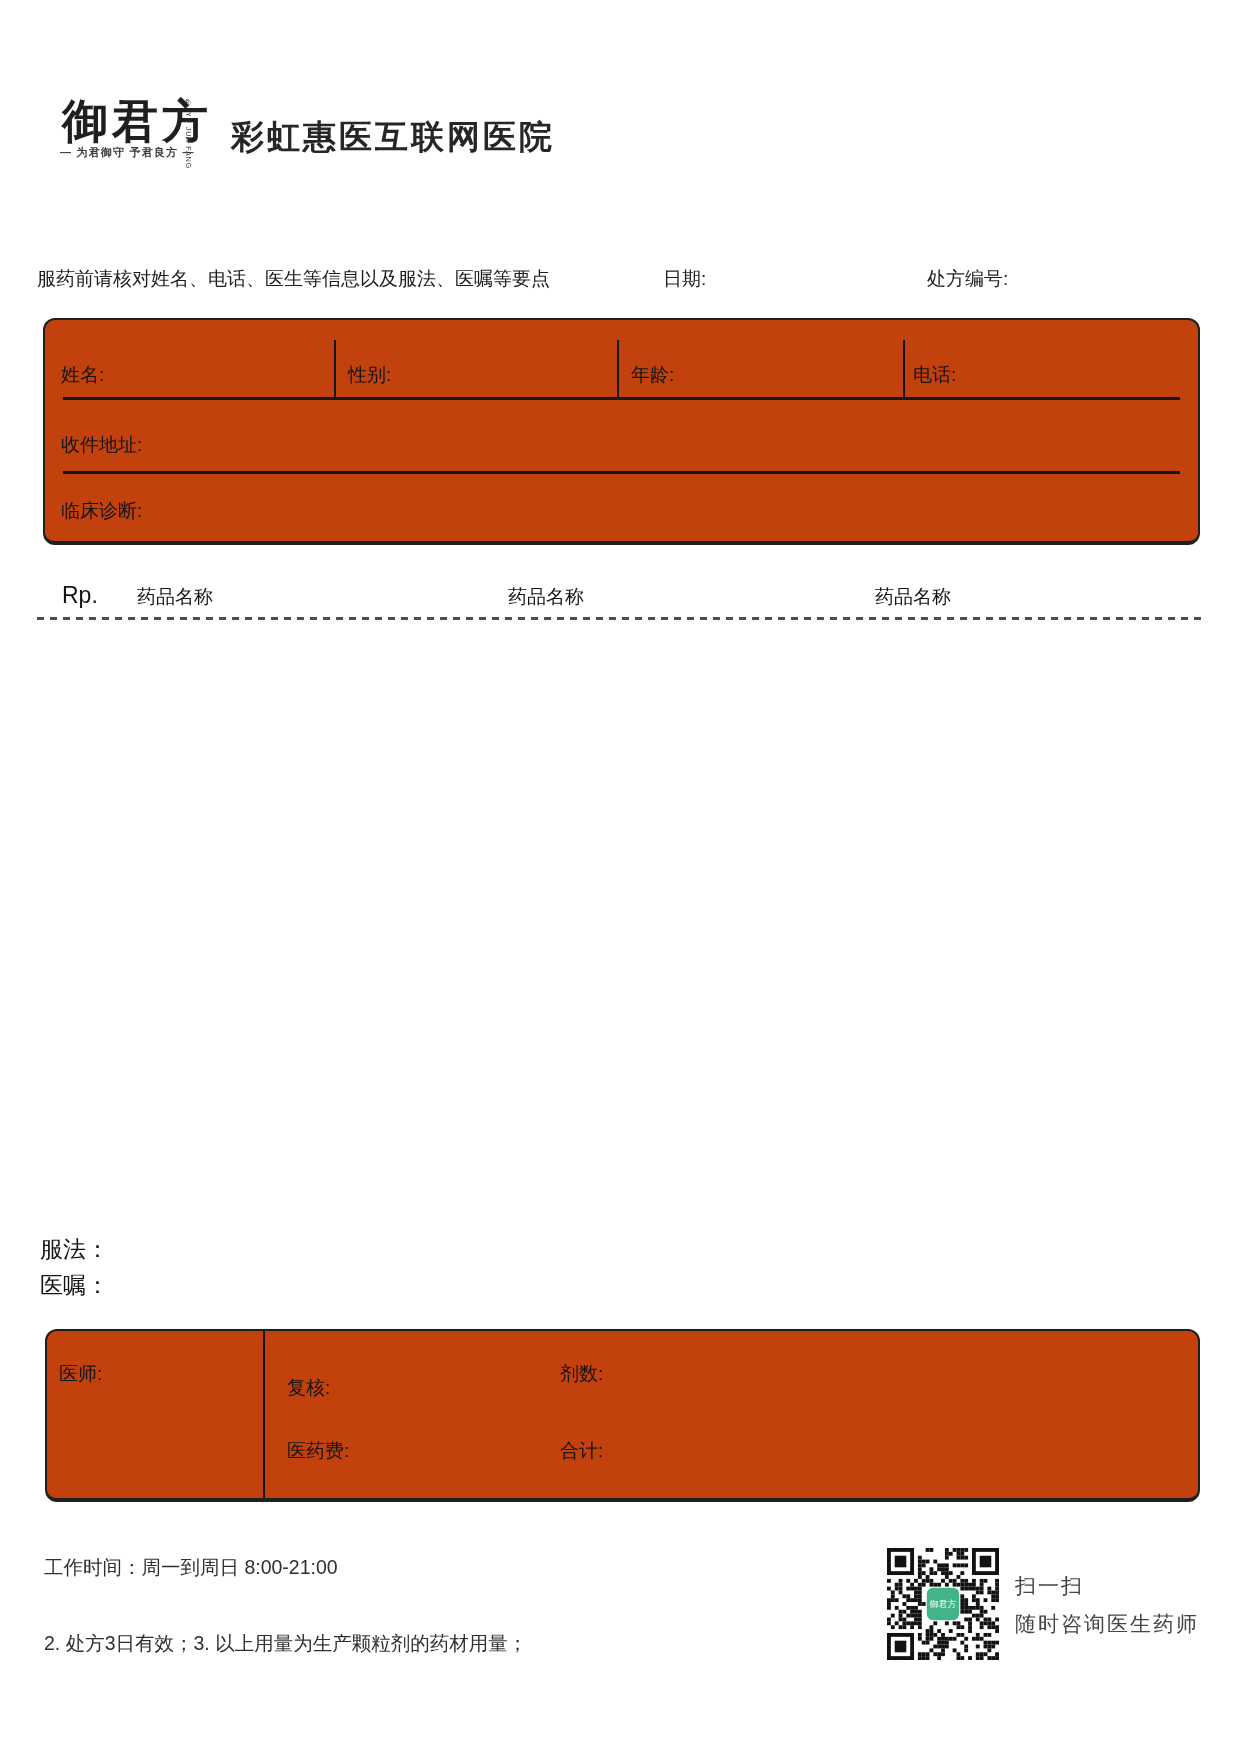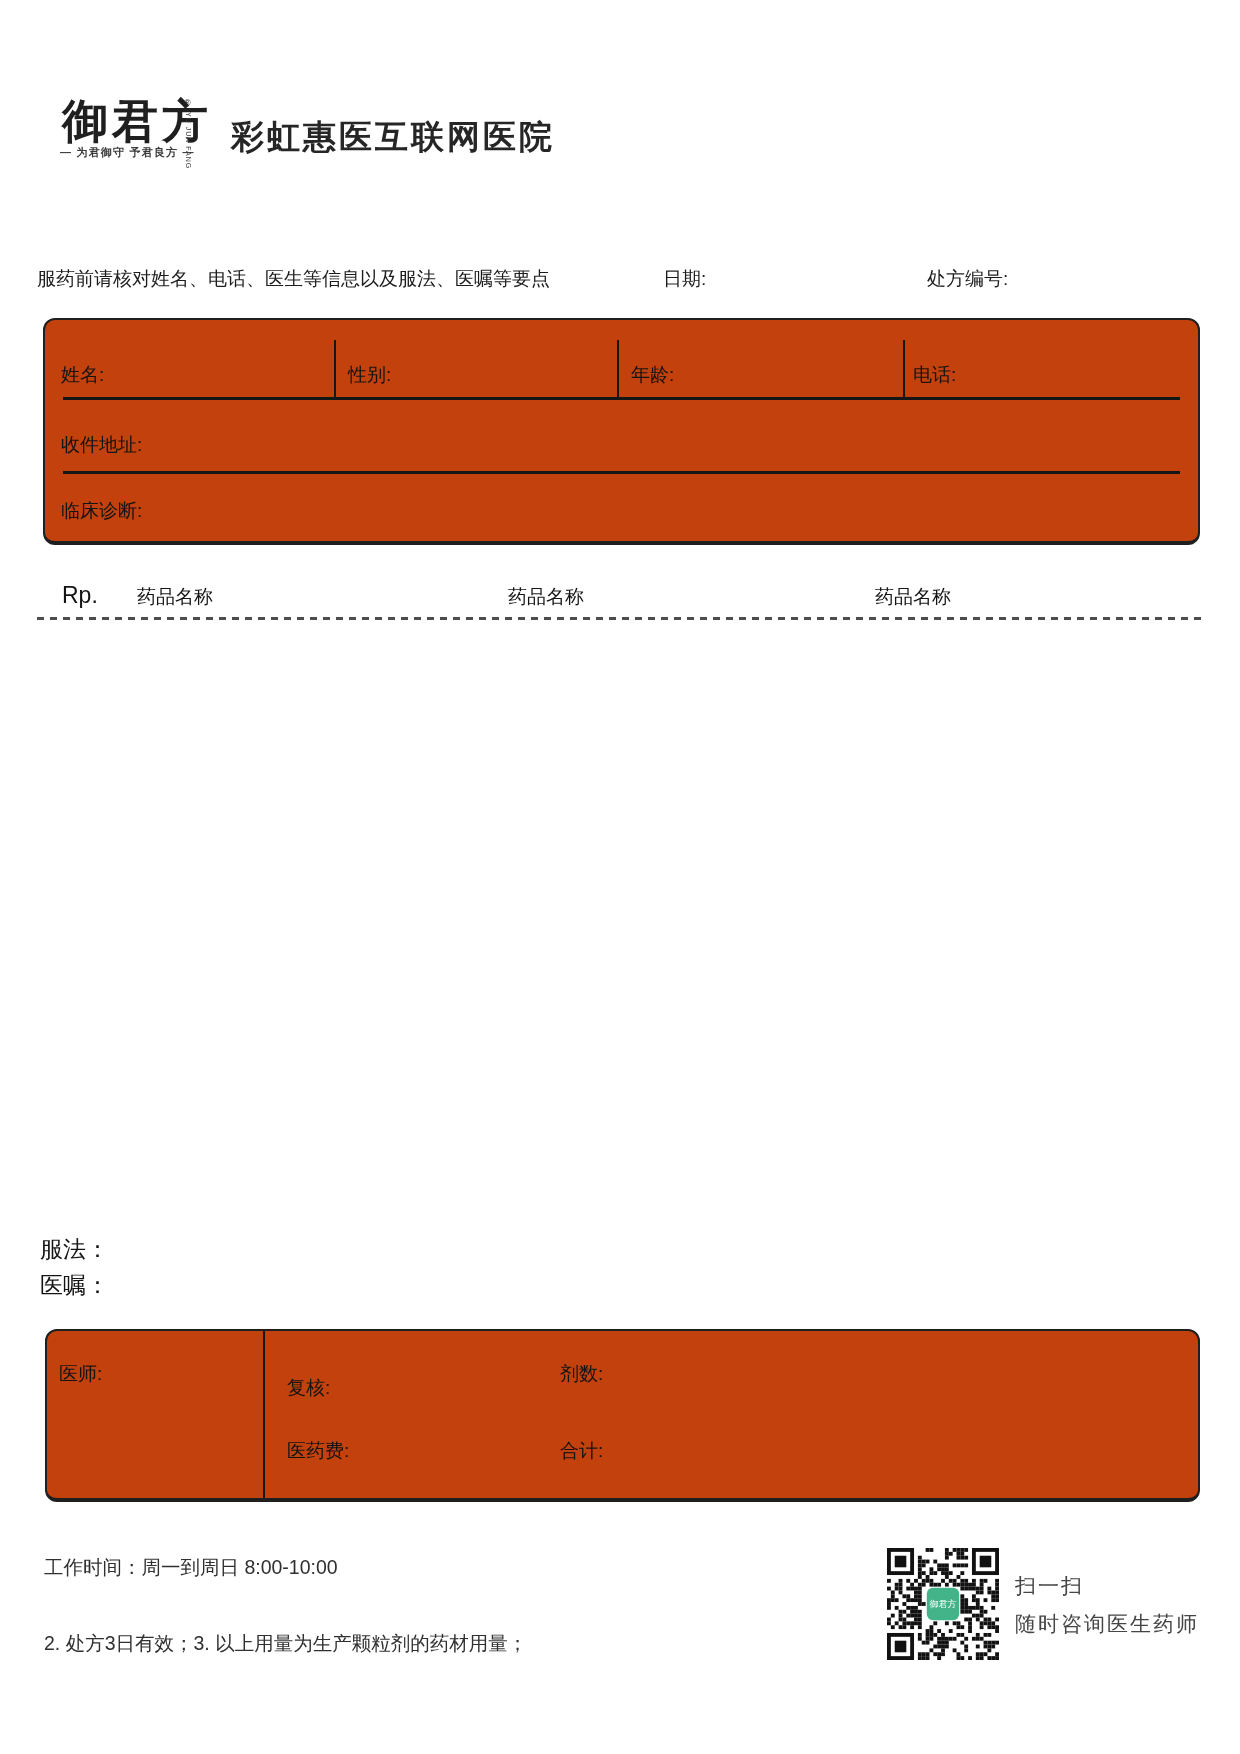--- a/index.html
+++ b/index.html
@@ -76,21 +76,21 @@
 
   <div class="box" style="left:45px;top:1329px;width:1151px;height:167px;">
     <div class="abs lbl" style="left:12px;top:30px;">医师:</div>
     <div class="vline" style="left:216px;top:0px;height:167px;"></div>
     <div class="abs lbl" style="left:240px;top:44px;">复核:</div>
     <div class="abs lbl" style="left:513px;top:30px;">剂数:</div>
     <div class="abs lbl" style="left:240px;top:107px;">医药费:</div>
     <div class="abs lbl" style="left:513px;top:107px;">合计:</div>
   </div>
 
-  <div class="abs foot" style="left:44px;top:1554px;">工作时间：周一到周日 8:00-10:00</div>
+  <div class="abs foot" style="left:44px;top:1554px;">工作时间：周一到周日 8:00-21:00</div>
   <div class="abs foot" style="left:44px;top:1630px;">2. 处方3日有效；3. 以上用量为生产颗粒剂的药材用量；</div>
 
   <div class="qr-wrap" style="left:887px;top:1548px;">
     <div id="qr-svg-holder"><svg width="112" height="112" viewBox="0 0 29 29" xmlns="http://www.w3.org/2000/svg">
           <rect width="29" height="29" fill="#fff"></rect>
           <rect x="0" y="0" width="7" height="7" fill="#111"></rect>
           <rect x="1" y="1" width="5" height="5" fill="#fff"></rect>
           <rect x="2" y="2" width="3" height="3" fill="#111"></rect>
           <rect x="22" y="0" width="7" height="7" fill="#111"></rect>
           <rect x="23" y="1" width="5" height="5" fill="#fff"></rect>

